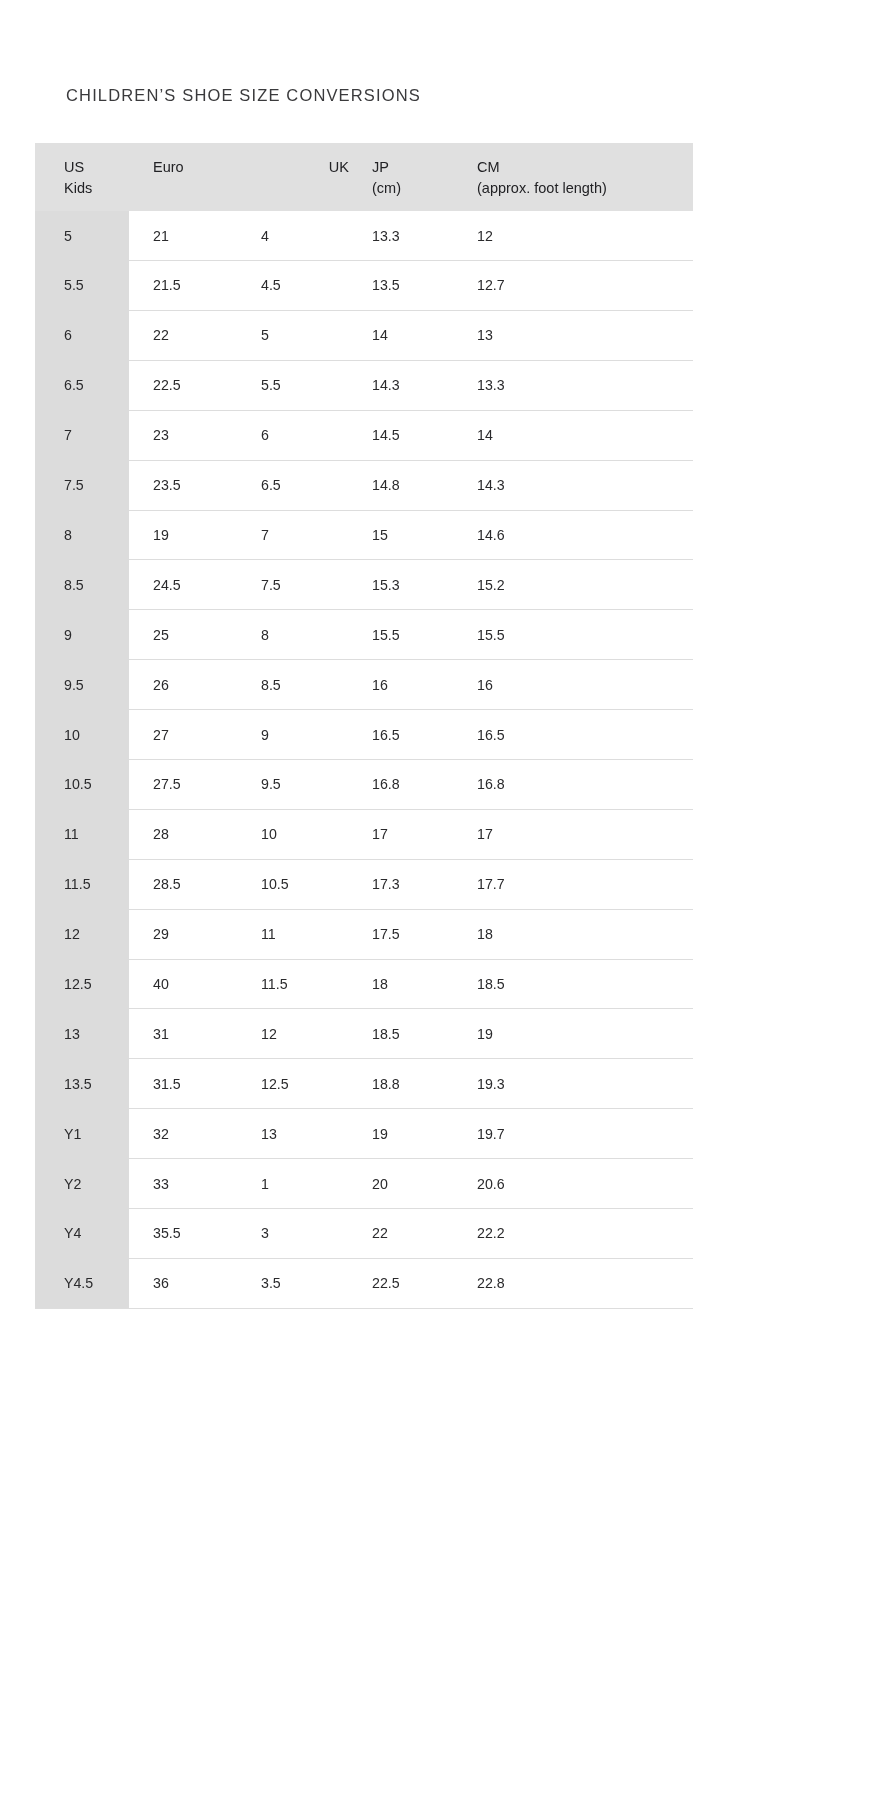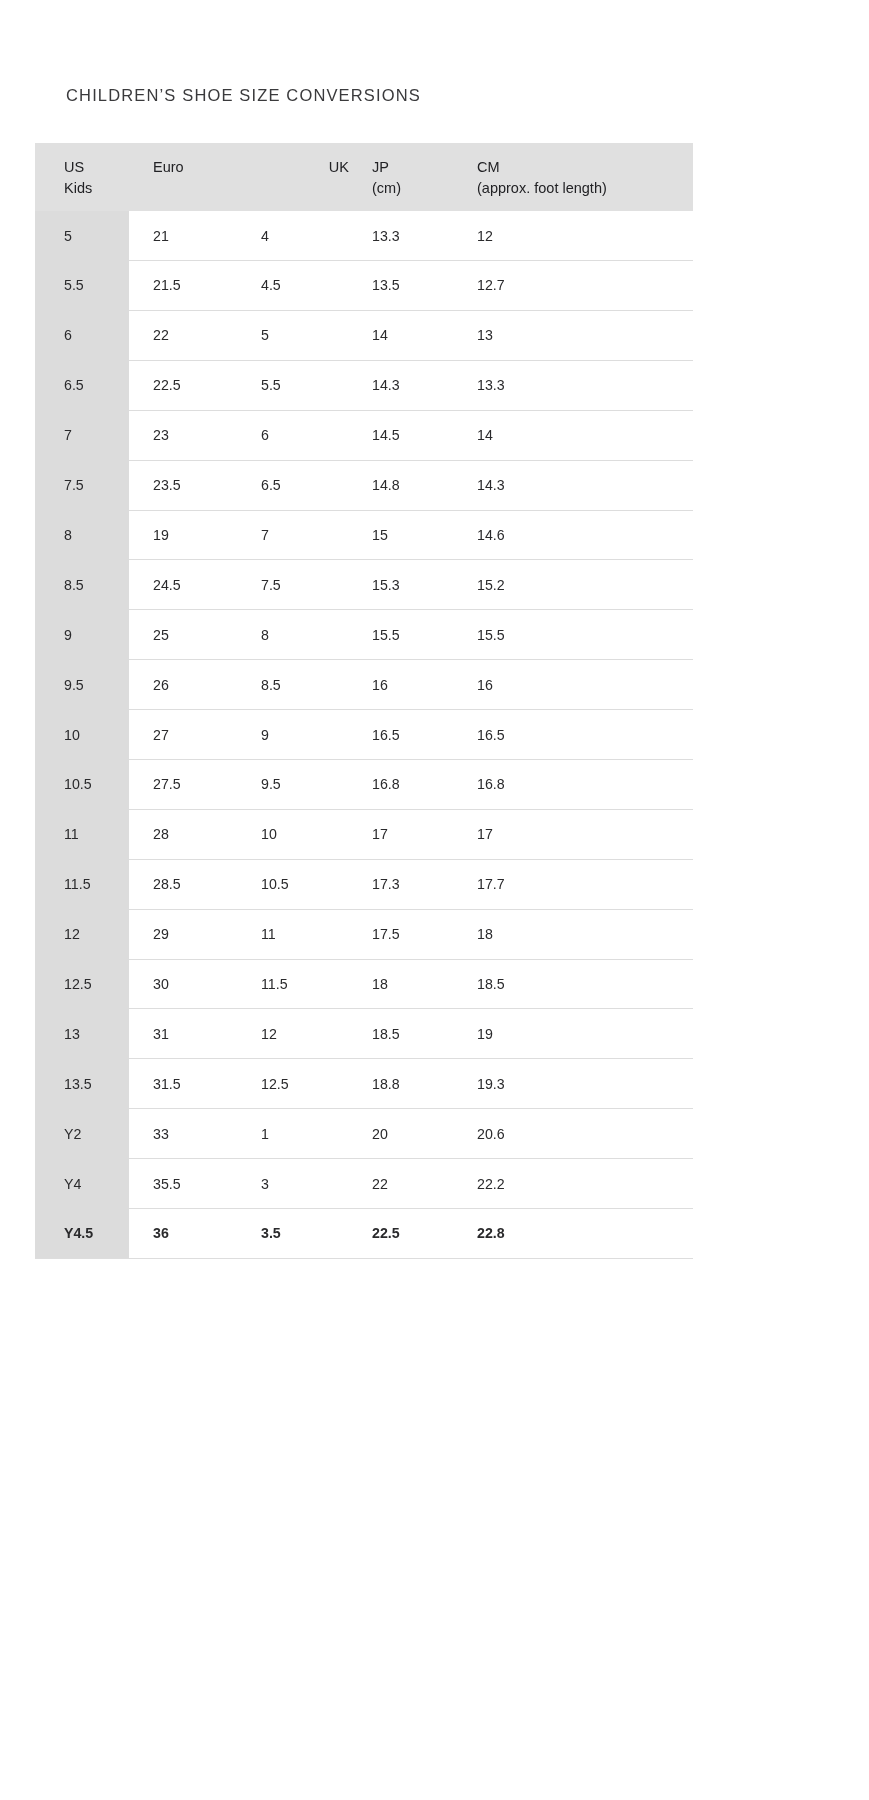--- a/index.html
+++ b/index.html
@@ -81,21 +81,20 @@
     border-bottom: 1px solid #dcdcdc;
     padding-left: 29px;
   }
   tbody tr.data-row td.col-euro { padding-left: 24px; }
   tbody tr.data-row td.col-uk   { padding-left: 22px; }
   tbody tr.data-row td.col-jp   { padding-left: 23px; }
   tbody tr.data-row td.col-cm   { padding-left: 21px; }
 
   tbody tr.data-row:last-child td {
     border-bottom: 1px solid #dddddd;
-    font-weight: bold;
   }
 </style>
 </head>
 <body>
 
 <div class="page">
 
   <div class="title">CHILDREN’S SHOE SIZE CONVERSIONS</div>
 
   <div class="table-wrap">
@@ -232,40 +231,47 @@
           </tr>
           <tr class="data-row">
             <td class="col-us">12</td>
             <td class="col-euro">29</td>
             <td class="col-uk">11</td>
             <td class="col-jp">17.5</td>
             <td class="col-cm">18</td>
           </tr>
           <tr class="data-row">
             <td class="col-us">12.5</td>
-            <td class="col-euro">30</td>
+            <td class="col-euro">40</td>
             <td class="col-uk">11.5</td>
             <td class="col-jp">18</td>
             <td class="col-cm">18.5</td>
           </tr>
           <tr class="data-row">
             <td class="col-us">13</td>
             <td class="col-euro">31</td>
             <td class="col-uk">12</td>
             <td class="col-jp">18.5</td>
             <td class="col-cm">19</td>
           </tr>
           <tr class="data-row">
             <td class="col-us">13.5</td>
             <td class="col-euro">31.5</td>
             <td class="col-uk">12.5</td>
             <td class="col-jp">18.8</td>
             <td class="col-cm">19.3</td>
           </tr>
           <tr class="data-row">
+            <td class="col-us">Y1</td>
+            <td class="col-euro">32</td>
+            <td class="col-uk">13</td>
+            <td class="col-jp">19</td>
+            <td class="col-cm">19.7</td>
+          </tr>
+          <tr class="data-row">
             <td class="col-us">Y2</td>
             <td class="col-euro">33</td>
             <td class="col-uk">1</td>
             <td class="col-jp">20</td>
             <td class="col-cm">20.6</td>
           </tr>
           <tr class="data-row">
             <td class="col-us">Y4</td>
             <td class="col-euro">35.5</td>
             <td class="col-uk">3</td>

